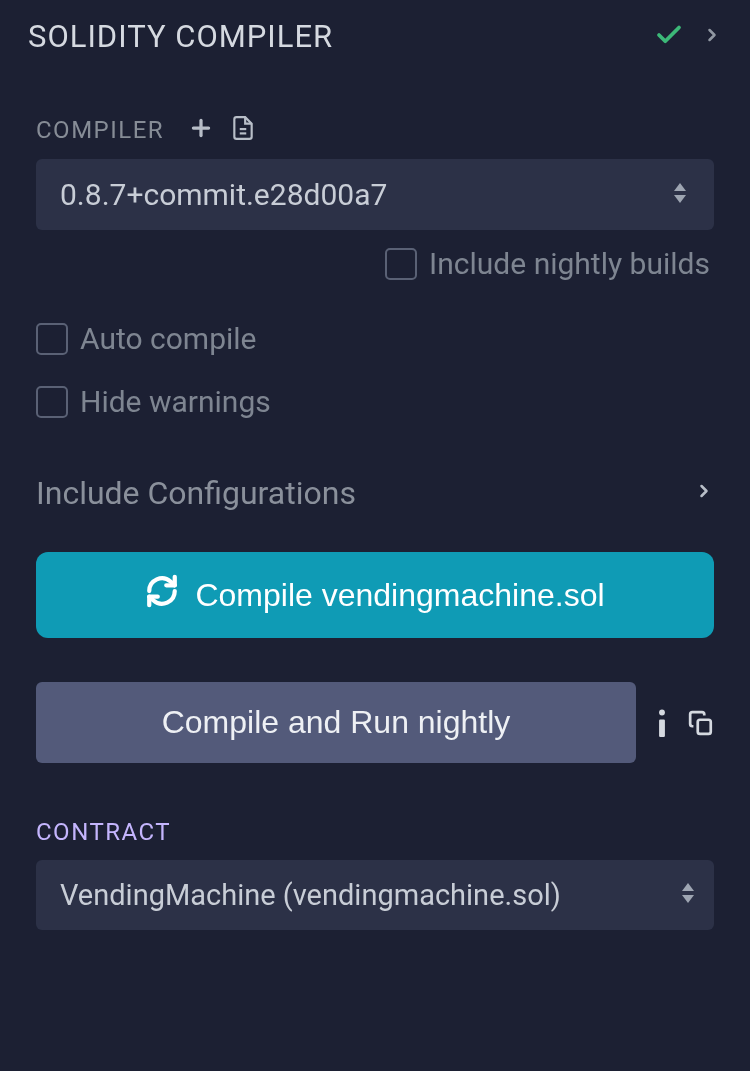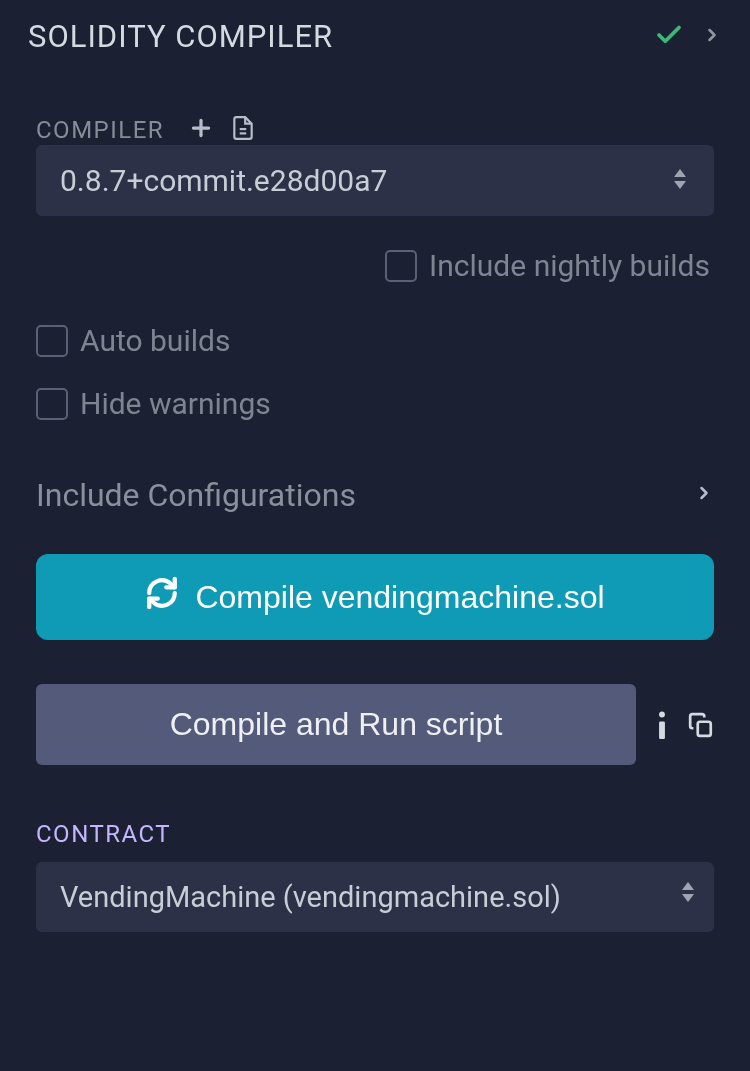--- a/index.html
+++ b/index.html
@@ -41,21 +41,21 @@
       height: 20px;
     }
     .section {
       padding: 0 36px;
     }
     .compiler-label-row {
       display: flex;
       align-items: center;
       gap: 24px;
       margin-top: 40px;
-      margin-bottom: 0;
+      margin-bottom: 14px;
     }
     .label {
       color: #868c96;
       font-size: 24px;
       letter-spacing: 1.5px;
       font-weight: 400;
     }
     .compiler-icons {
       display: flex;
       align-items: center;
@@ -65,21 +65,21 @@
       width: 26px;
       height: 26px;
     }
     .select-box {
       background-color: #2c3147;
       border-radius: 6px;
       padding: 18px 24px;
       display: flex;
       align-items: center;
       justify-content: space-between;
-      margin-bottom: 32px;
+      margin-bottom: 16px;
       gap: 10px;
     }
     .select-value {
       color: #c8cdd6;
       font-size: 30px;
       font-weight: 400;
     }
     .sort-icon svg {
       width: 20px;
       height: 24px;
@@ -175,21 +175,21 @@
       font-size: 24px;
       letter-spacing: 1.5px;
       font-weight: 400;
       margin-bottom: 14px;
     }
     .contract-select {
       background-color: #2c3147;
       border-radius: 6px;
       padding: 18px 16px 18px 24px;
       display: flex;
-      align-items: flex-start;
+      align-items: center;
       justify-content: space-between;
     }
     .contract-value {
       color: #c8cdd6;
       font-size: 29px;
       font-weight: 400;
     }
   </style>
 </head>
 <body>
@@ -241,21 +241,21 @@
     </span>
   </div>
 
   <div class="checkbox-row right-aligned">
     <div class="checkbox"></div>
     <span class="checkbox-label">Include nightly builds</span>
   </div>
 
   <div class="checkbox-row">
     <div class="checkbox"></div>
-    <span class="checkbox-label">Auto builds</span>
+    <span class="checkbox-label">Auto compile</span>
   </div>
 
   <div class="checkbox-row">
     <div class="checkbox"></div>
     <span class="checkbox-label">Hide warnings</span>
   </div>
 
   <div class="advanced-row">
     <span class="advanced-label">Include Configurations</span>
     <span class="chevron-right-icon">
@@ -272,21 +272,21 @@
         <path d="M3 12a9 9 0 0 1 15-6.7L21 8"></path>
         <path d="M3 22v-6h6"></path>
         <path d="M21 12a9 9 0 0 1-15 6.7L3 16"></path>
       </svg>
     </span>
     <span>Compile vendingmachine.sol</span>
   </button>
 
   <div class="compile-run-row">
     <button class="compile-run-button">
-      <span>Compile and Run script</span>
+      <span>Compile and Run nightly</span>
     </button>
     <span class="info-icon">
       <svg viewBox="0 0 8 24" fill="#d5d9e0">
         <circle cx="4" cy="3" r="2.5"></circle>
         <rect x="1.5" y="9" width="5" height="15" rx="1"></rect>
       </svg>
     </span>
     <span class="copy-icon">
       <svg viewBox="0 0 24 24" fill="none" stroke="#d5d9e0" stroke-width="2.5">
         <rect x="9" y="9" width="12" height="13" rx="2"></rect>

